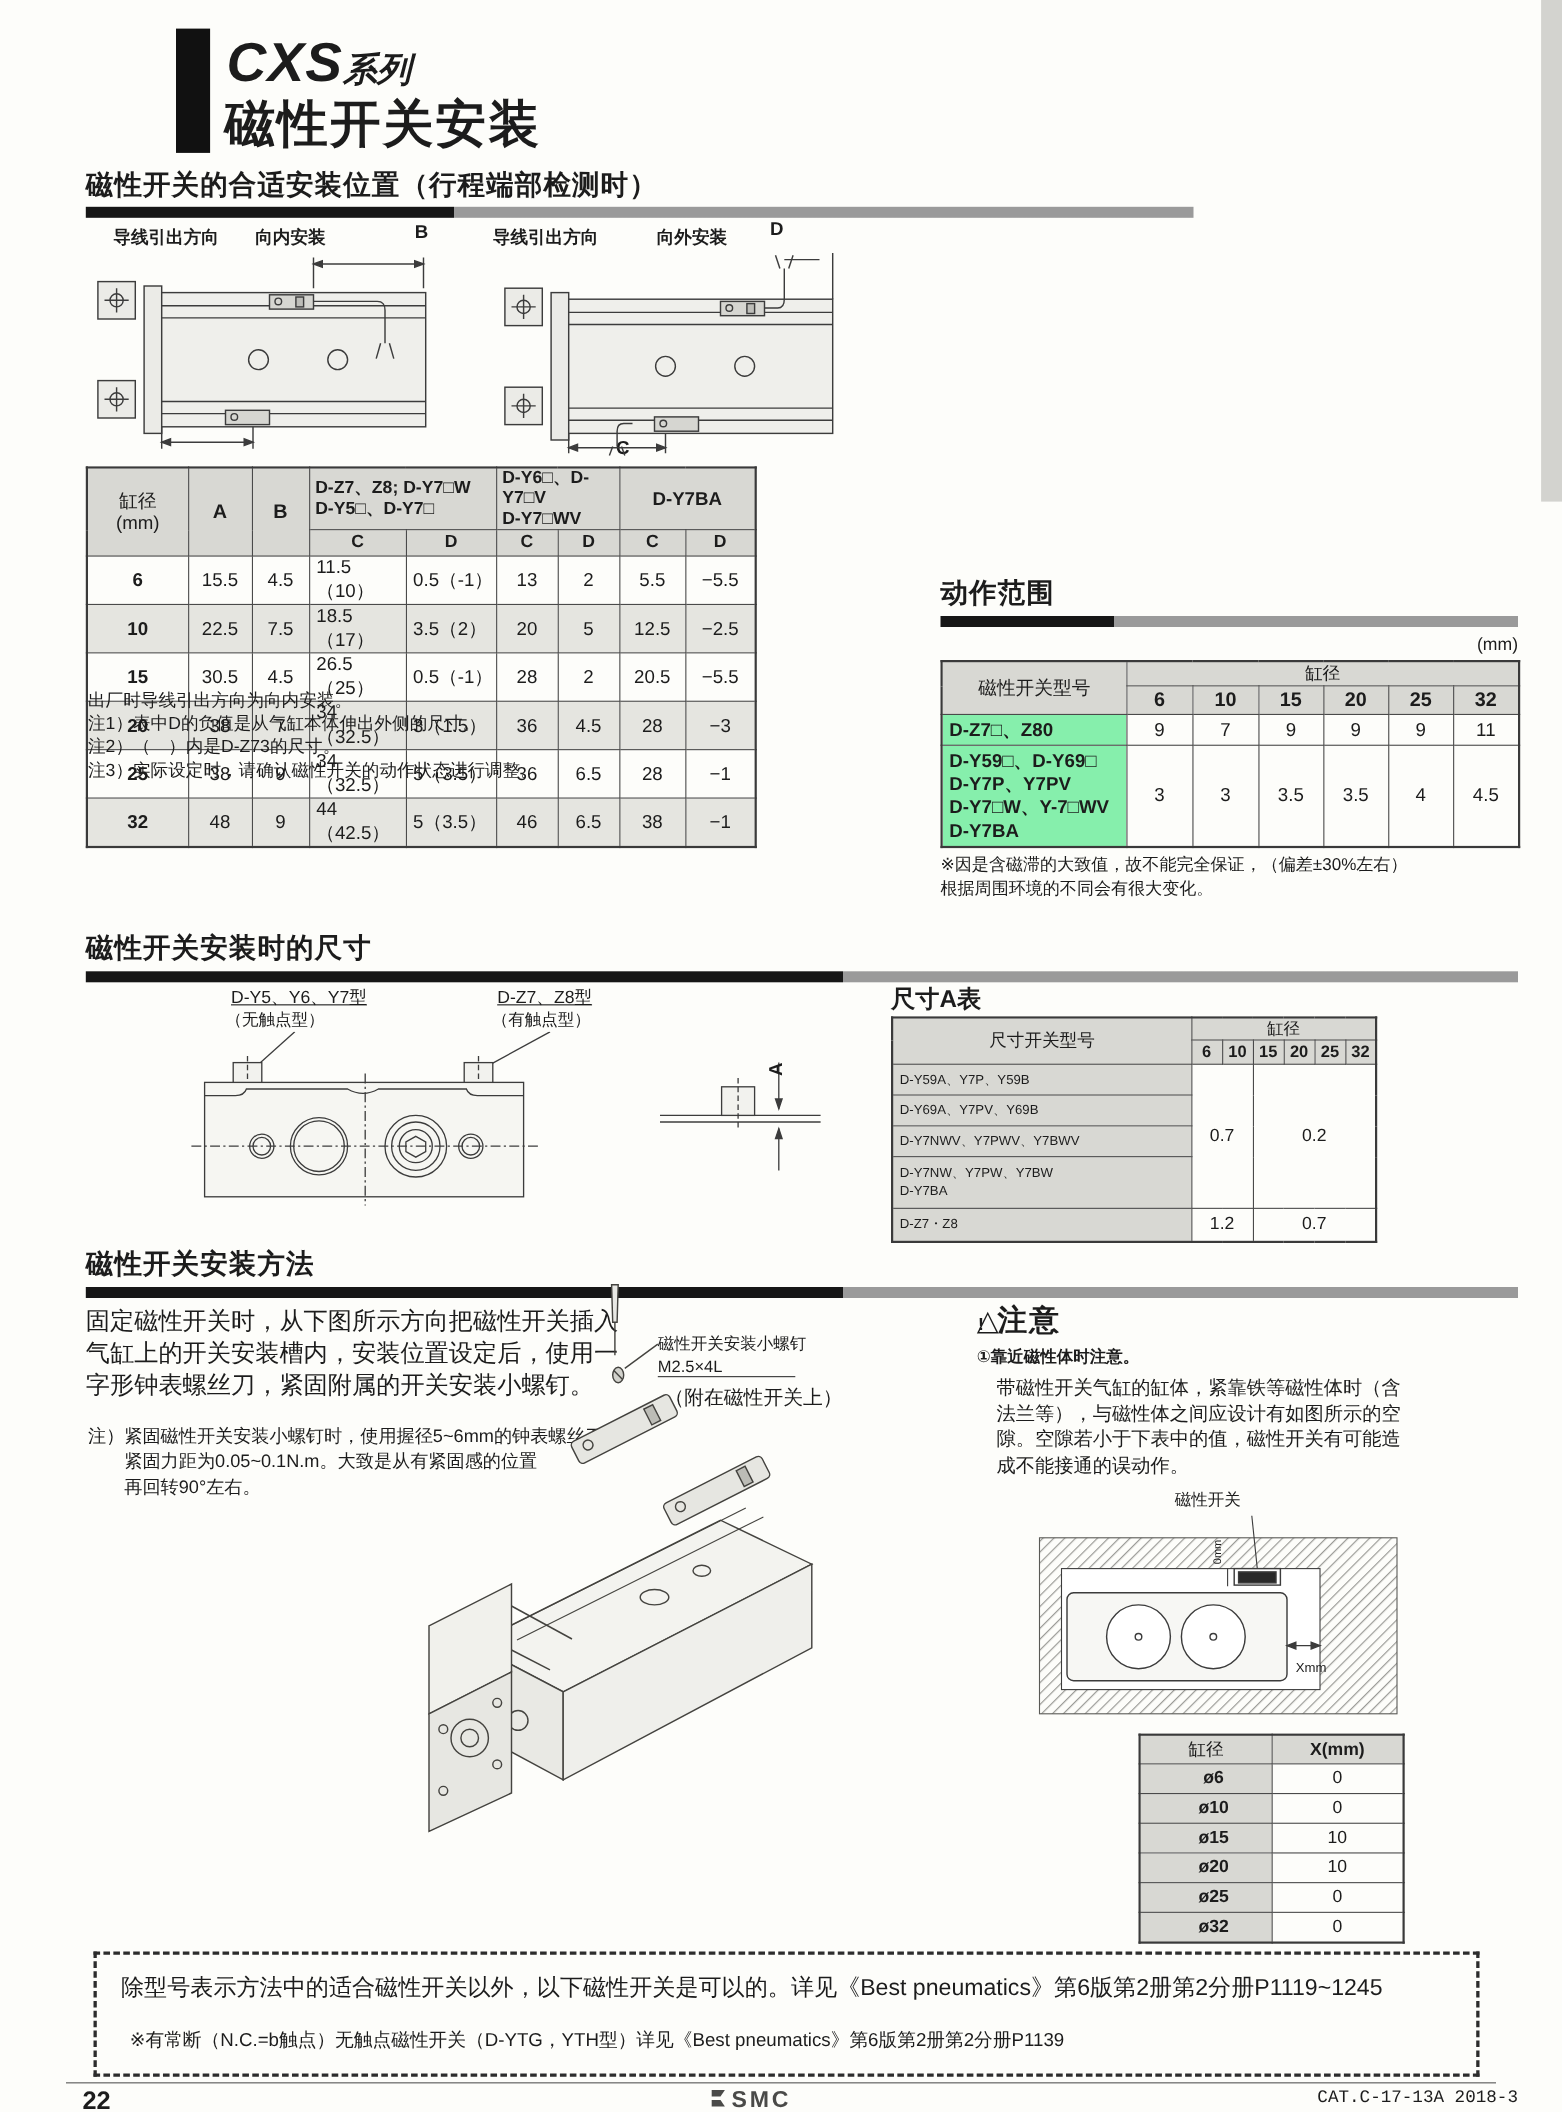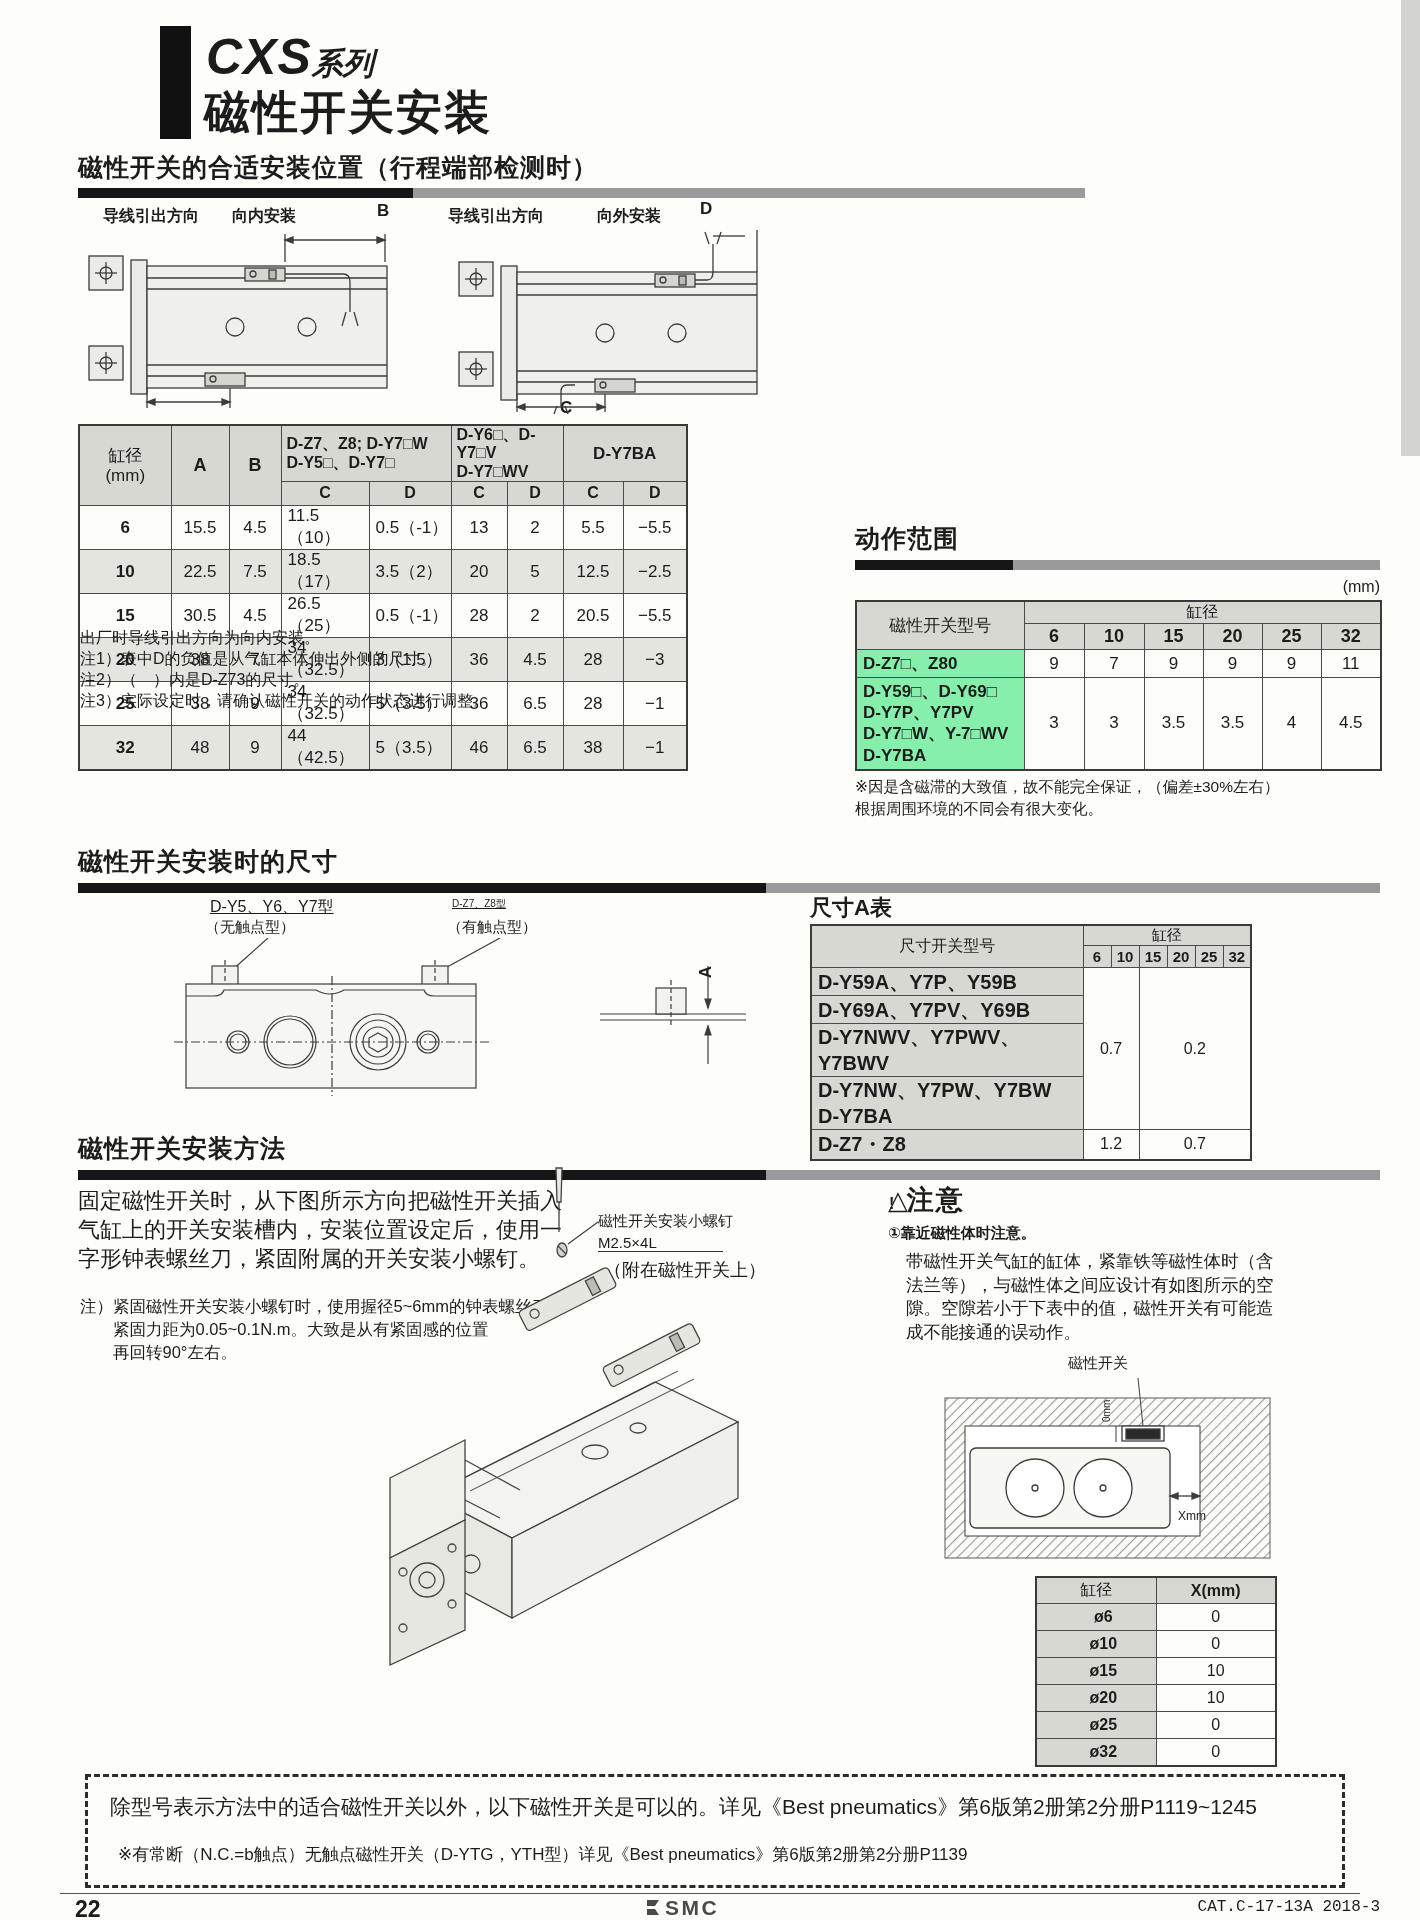--- a/index.html
+++ b/index.html
@@ -31,21 +31,21 @@
   .pt .grp { text-align:left; padding-left:5px; }
 
   
   .rt th { font-size:17px; }
   .rt td { font-size:17px; }
   .rt .model { text-align:left; padding-left:6px; font-weight:bold; background:#86efac; line-height:1.25; }
 
   
   .at th { font-size:15px; }
   .at td { font-size:16px; }
-  .at .model { text-align:left; padding-left:6px; font-weight:bold; background:#d8d8d3; line-height:1.3; font-size:20px; height:27px; }
+  .at .model { text-align:left; padding-left:6px; font-weight:normal; background:#d8d8d3; line-height:1.3; font-size:12px; height:27px; }
 
   
   .xt th { font-size:16px; height:25px; }
   .xt td { font-size:16px; height:26px; }
   .xt .bore { background:#d8d8d3; font-weight:bold;padding-left:16px; }
 
   .note-sm { font-size:16px; line-height:1.32; }
   .dim-letter { font-weight:bold; font-size:17px; }
   .diag-label { font-size:16px; font-weight:bold; }
 
@@ -325,21 +325,21 @@
 <div class="abs" style="left:855px; top:776px; width:540px; font-size:15.5px; line-height:1.4;">
   <div>※因是含磁滞的大致值，故不能完全保证，（偏差±30%左右）</div>
   <div>根据周围环境的不同会有很大变化。</div>
 </div>
 
 <div class="abs sec-h" style="left:78px; top:845px;">磁性开关安装时的尺寸</div>
 <div class="abs sec-bar" style="left:78px; top:883px; width:1302px; background:linear-gradient(90deg,#161616 0 688px,#9a9a9a 688px);"></div>
 
 <div class="abs" style="left:210px; top:897px; font-size:16px; text-decoration:underline;"><span>D-Y5、Y6、Y7型</span></div>
 <div class="abs" style="left:205px; top:918px; font-size:15px;">（无触点型）</div>
-<div class="abs" style="left:452px; top:897px; font-size:10px; text-decoration:underline;"><span>D-Z7、Z8型</span></div>
+<div class="abs" style="left:452px; top:897px; font-size:16px; text-decoration:underline;"><span>D-Z7、Z8型</span></div>
 <div class="abs" style="left:447px; top:918px; font-size:15px;">（有触点型）</div>
 
 <svg class="abs" style="left:150px; top:938px;" width="380" height="160" viewBox="0 0 380 160">
   <g stroke="#3c3c3c" fill="none" stroke-width="1.2">
     <line x1="118" y1="0" x2="80" y2="34"></line>
     <line x1="350" y1="0" x2="288" y2="34"></line>
     <rect x="62" y="28" width="26" height="20" fill="#f2f2ee"></rect>
     <rect x="272" y="28" width="26" height="20" fill="#f2f2ee"></rect>
     <line x1="75" y1="22" x2="75" y2="54" stroke-dasharray="5,3"></line>
     <line x1="285" y1="22" x2="285" y2="54" stroke-dasharray="5,3"></line>

